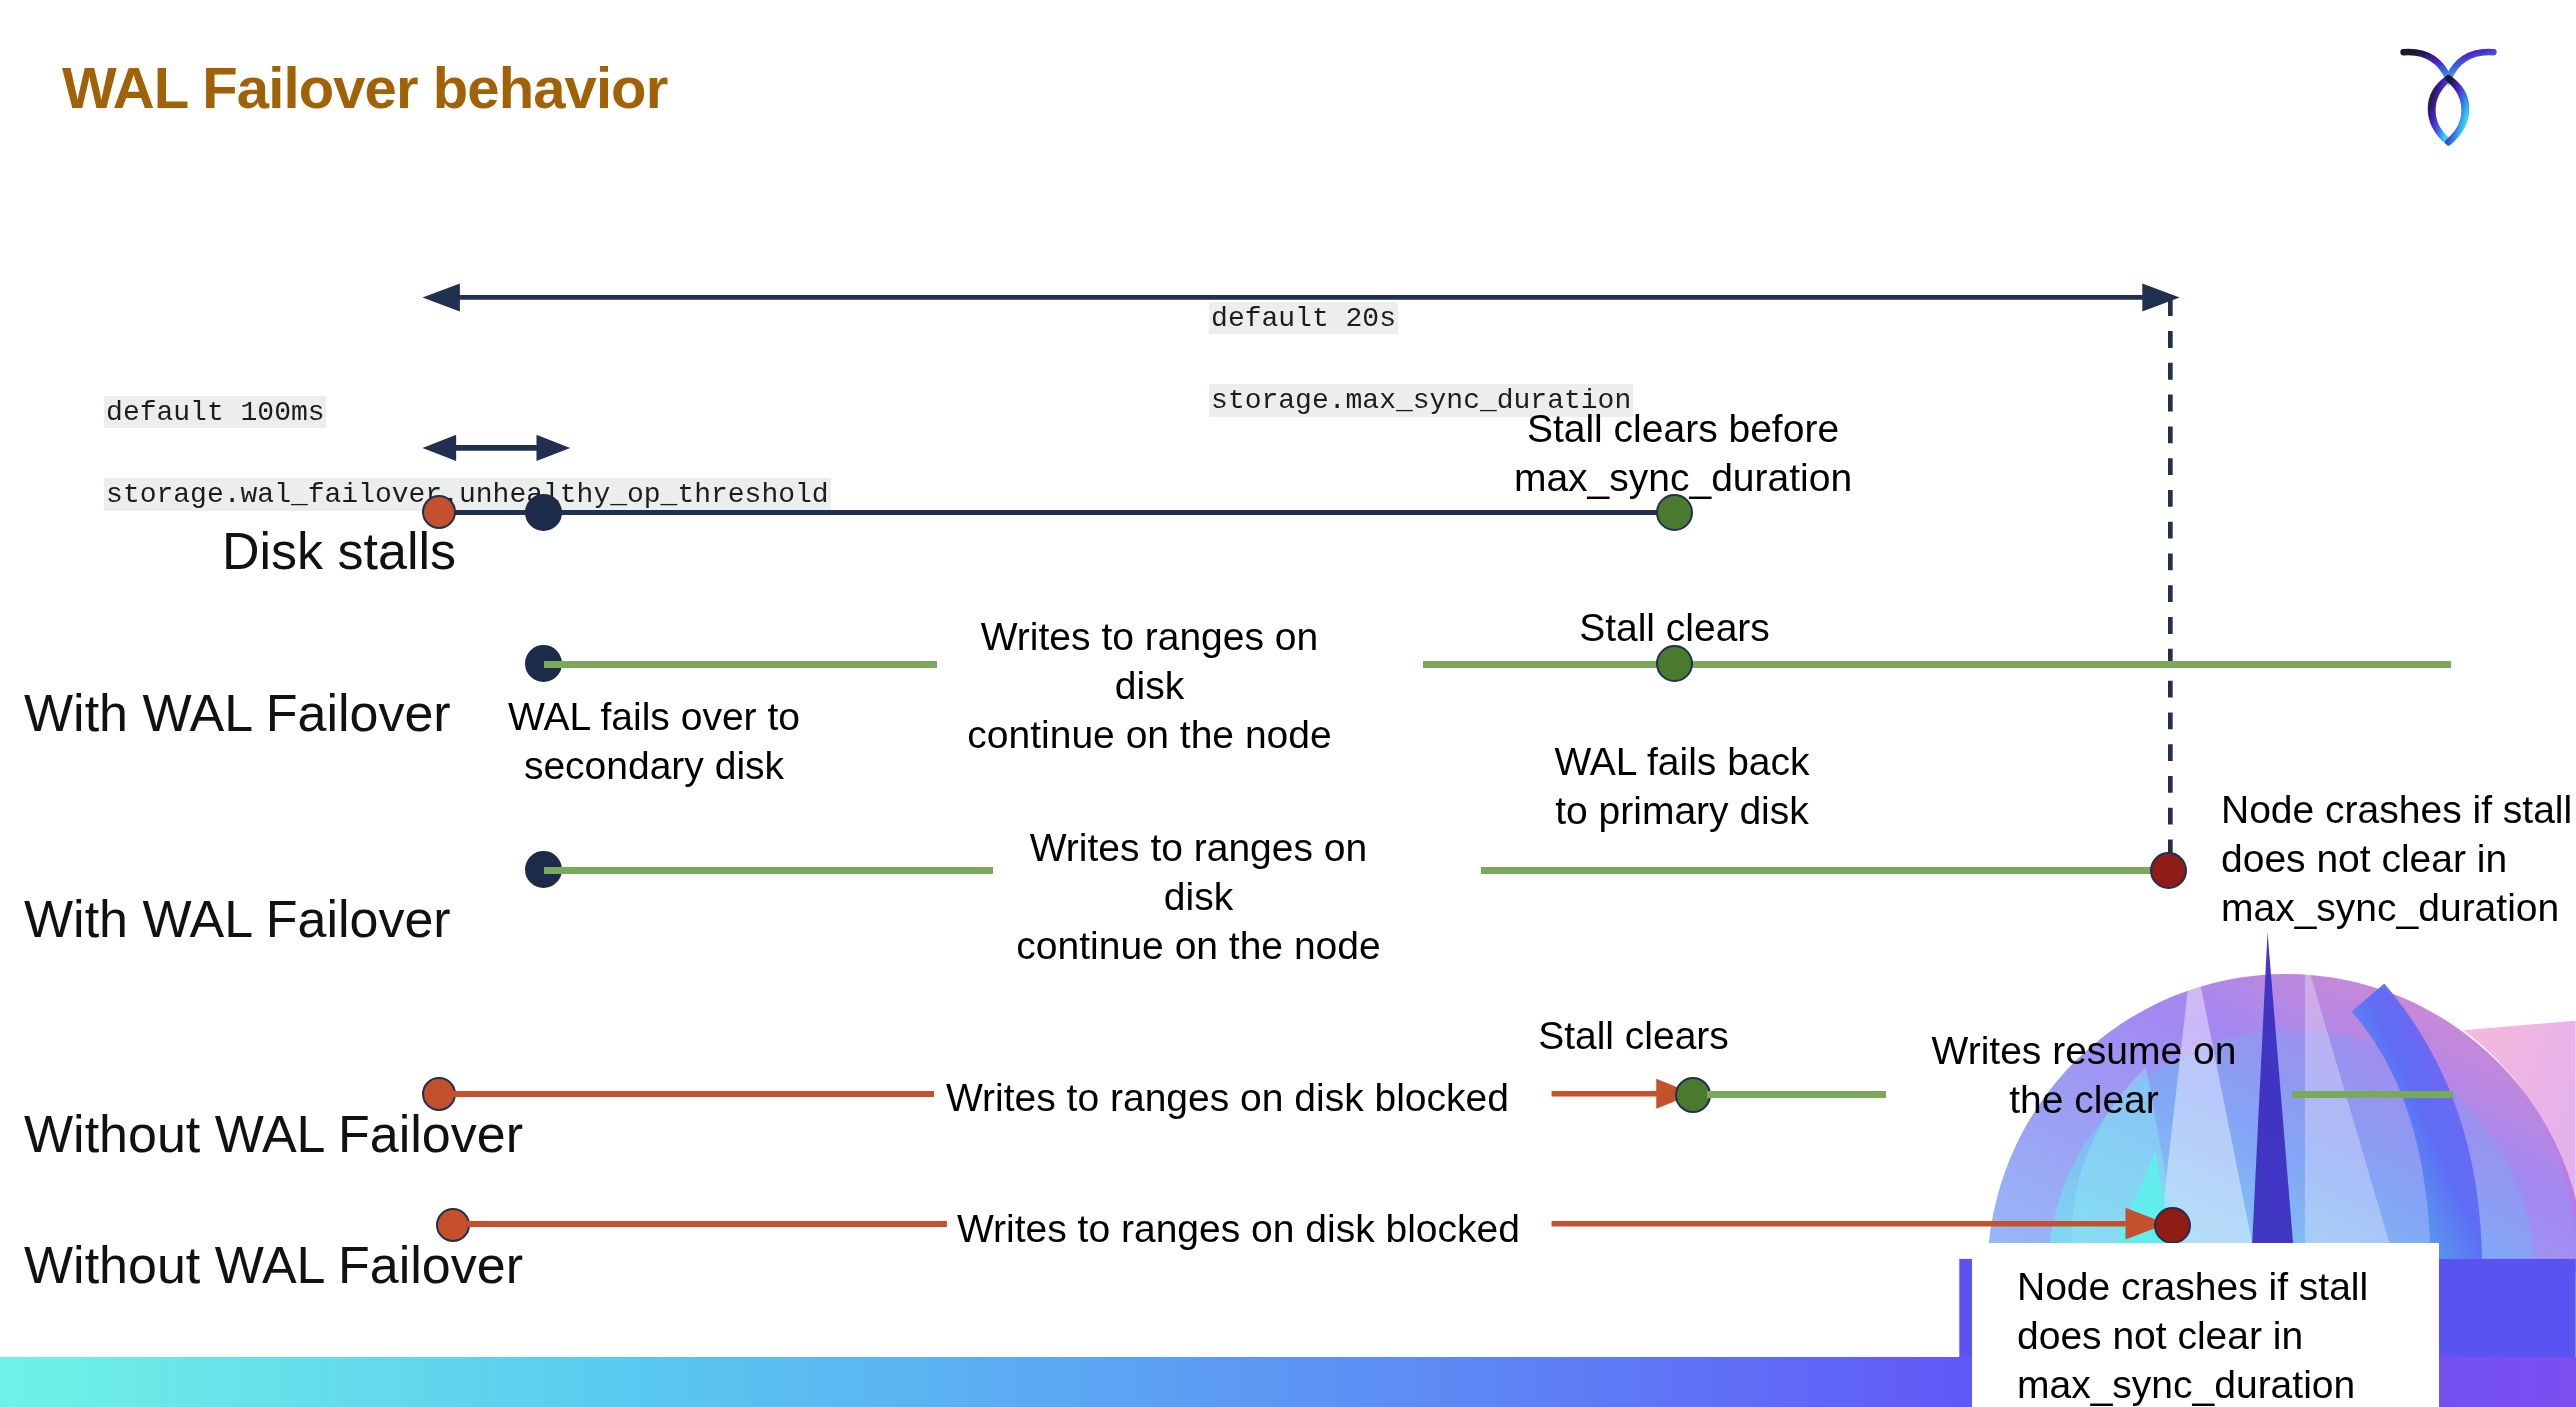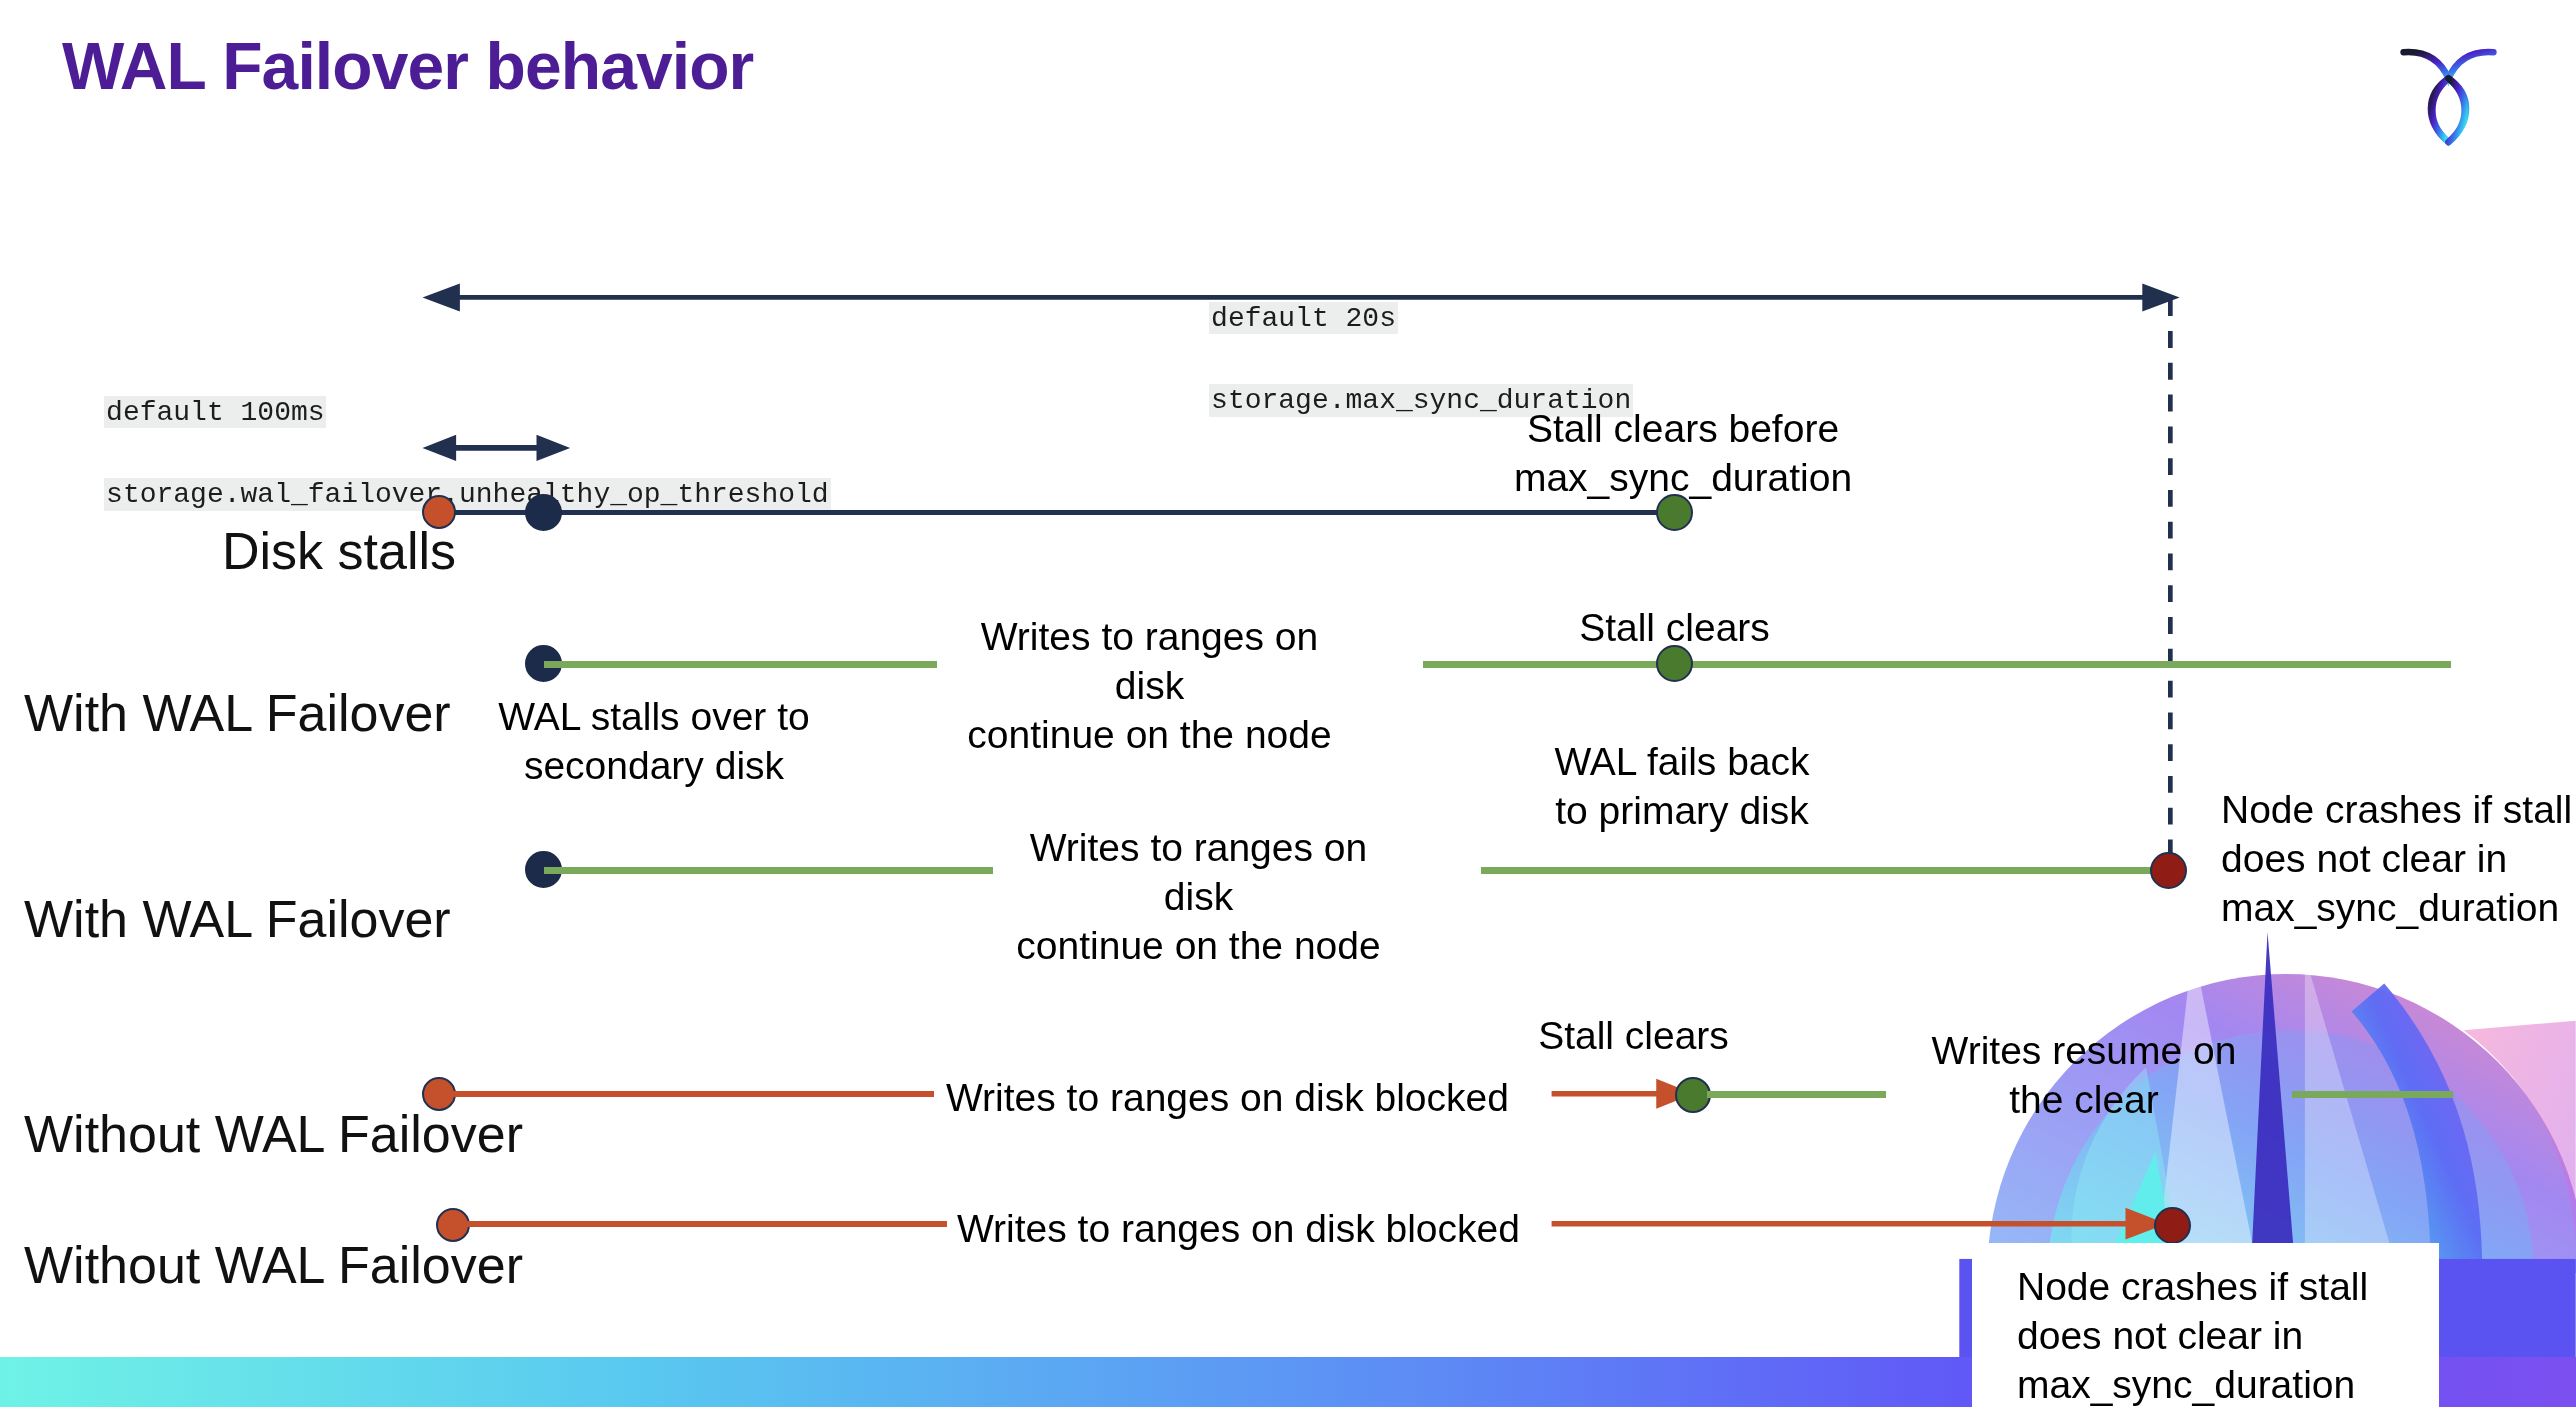--- a/index.html
+++ b/index.html
@@ -18,25 +18,25 @@
     width: 2576px;
     height: 1408px;
     background: #ffffff;
     overflow: hidden;
   }
 
   
   #title {
     position: absolute;
     left: 62px;
-    top: 30px;
-    font-size: 66px;
+    top: 56px;
+    font-size: 58px;
     font-weight: bold;
     letter-spacing: -0.9px;
-    color: #4c1d95;
+    color: #a16207;
     line-height: 1.1;
     white-space: nowrap;
   }
 
   
   #logo {
     position: absolute;
     left: 2383px;
     top: 26px;
     width: 131px;
@@ -245,21 +245,21 @@
 max_sync_duration</div>
 
   <div class="rowlabel" style="left:24px; top:652px;">With WAL Failover</div>
   <div class="dot navy" style="left:525px; top:645px; width:37px; height:37px;"></div>
   <div class="seg green" style="left:544px; top:661px; width:393px;"></div>
   <div class="seg green" style="left:1423px; top:661px; width:1028px;"></div>
   <div class="dot green" style="left:1656px; top:645px; width:37px; height:37px;"></div>
   <div class="anno center" style="left:944px; top:612px; width:411px;">Writes to ranges on disk
 continue on the node</div>
   <div class="anno center" style="left:1525px; top:603px; width:299px;">Stall clears</div>
-  <div class="anno center" style="left:467px; top:692px; width:374px;">WAL stalls over to
+  <div class="anno center" style="left:467px; top:692px; width:374px;">WAL fails over to
 secondary disk</div>
   <div class="anno center" style="left:1514px; top:701px; width:336px;margin-top:36px;">WAL fails  back
 to primary disk</div>
 
   <div class="rowlabel" style="left:24px; top:858px;">With WAL Failover</div>
   <div class="dot navy" style="left:525px; top:851px; width:37px; height:37px;"></div>
   <div class="seg green" style="left:544px; top:867px; width:449px;"></div>
   <div class="seg green" style="left:1481px; top:867px; width:692px;"></div>
   <div class="dot darkred" style="left:2150px; top:852px; width:37px; height:37px;"></div>
   <div class="anno center" style="left:993px; top:823px; width:411px;">Writes to ranges on disk

